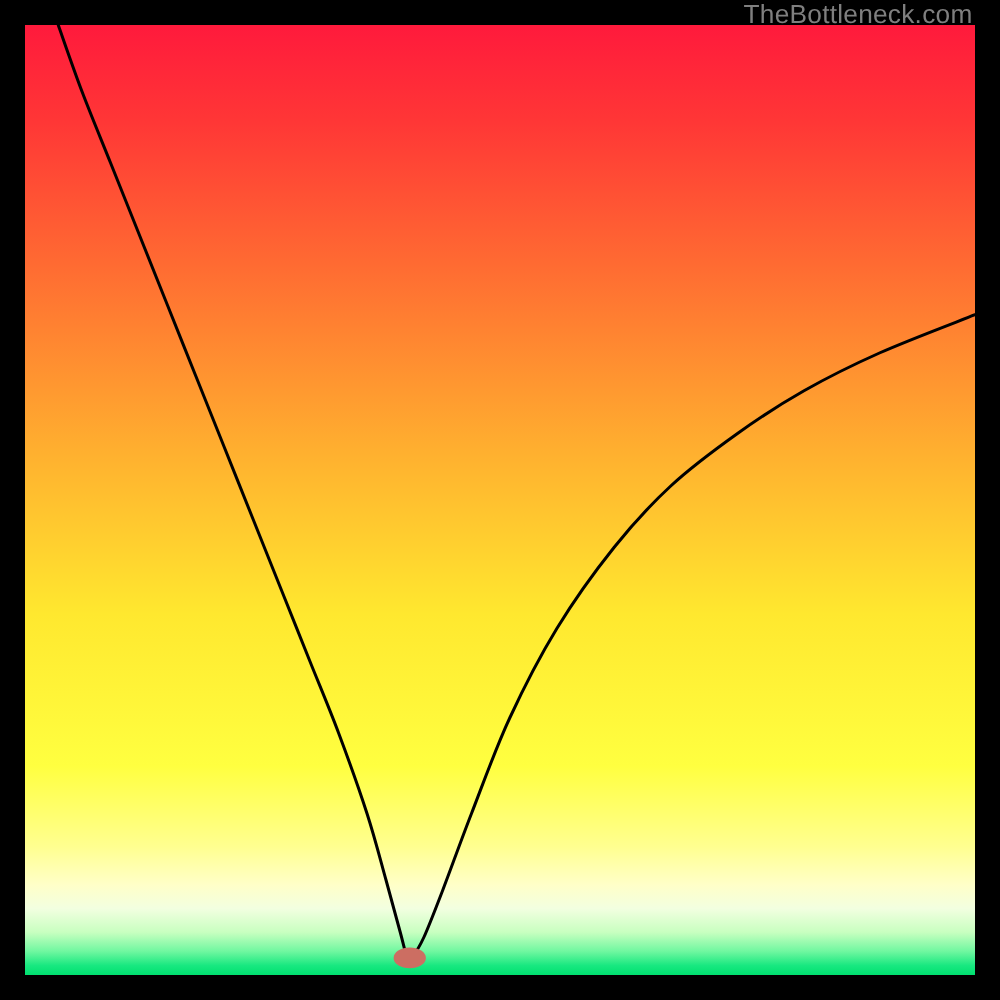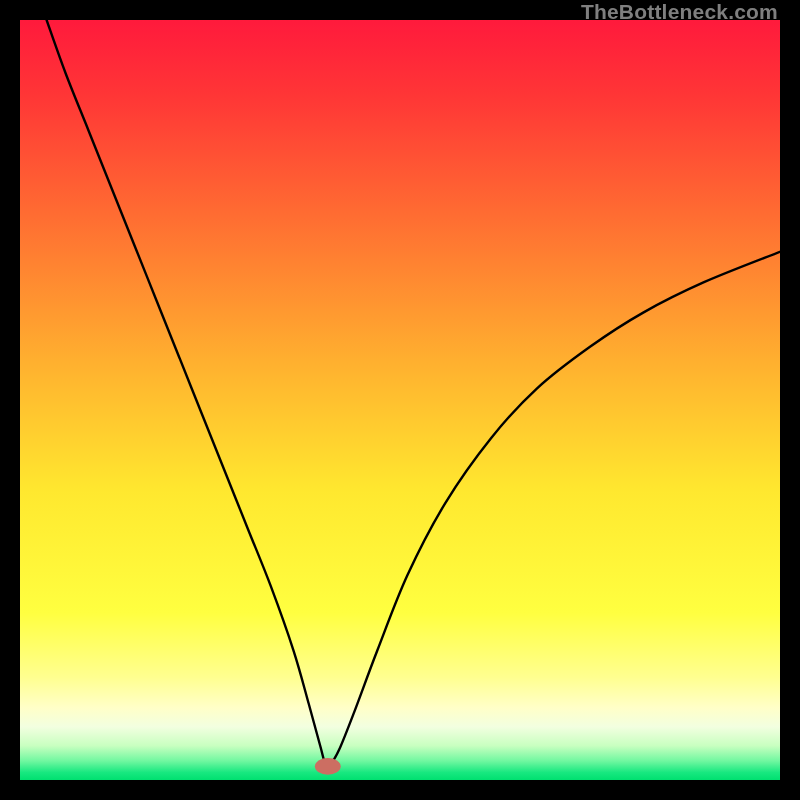--- a/index.html
+++ b/index.html
@@ -32,21 +32,21 @@
     top: 0;
     width: 760px;
     height: 760px;
   }
   .watermark {
     position: absolute;
     top: 0px;
     right: 22px;
     color: #7f7f7f;
     font-size: 21px;
-    font-weight: 700;
+    font-weight: 400;
     letter-spacing: 0.2px;
   }
   svg {
     display: block;
   }
 </style>
 </head>
 <body>
 
 <div class="watermark">TheBottleneck.com</div>

